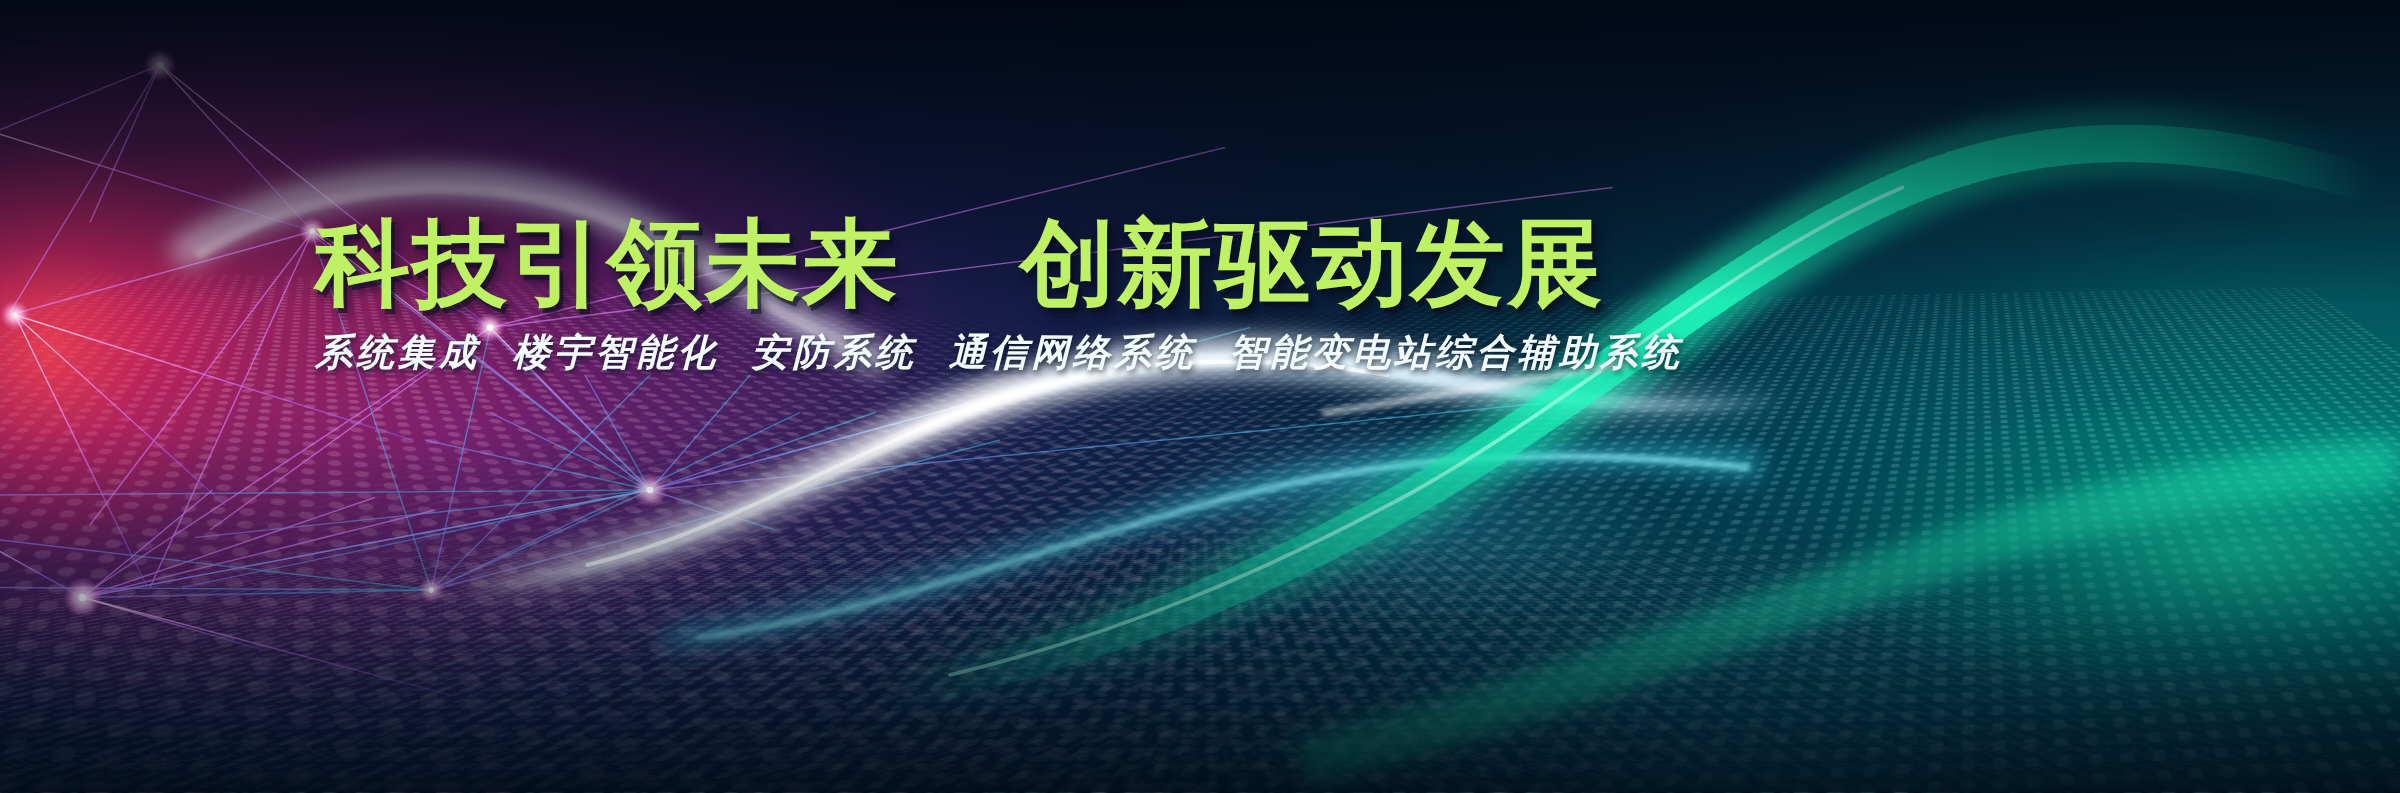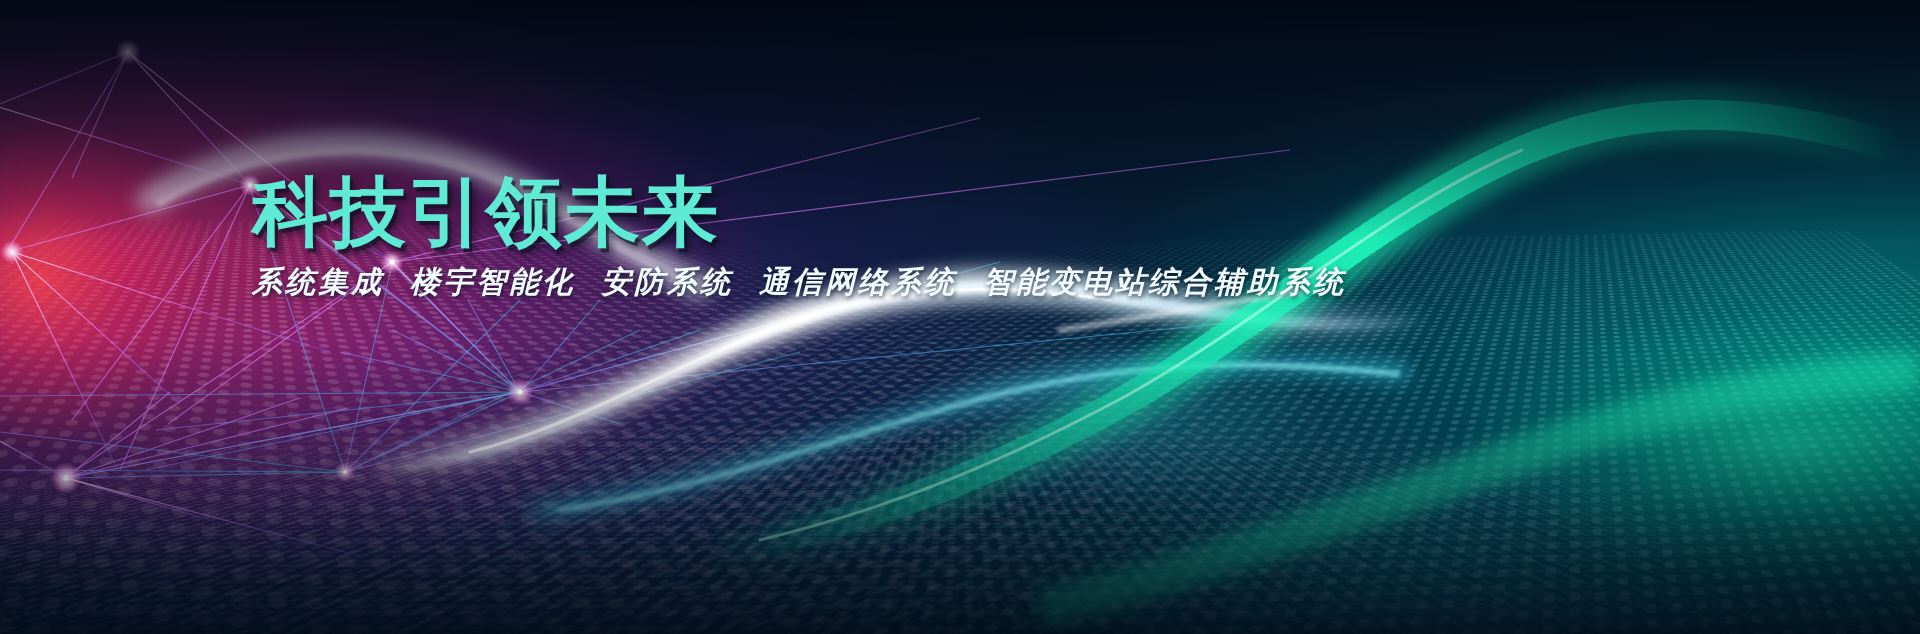--- a/index.html
+++ b/index.html
@@ -86,21 +86,21 @@
 
   
   #textblock{
     position:absolute;
     left:252px; top:174px;
     width:1400px;
   }
   #headline{
     display:flex;
     align-items:baseline;
-    color:#5eead4;
+    color:#bef264;
     font-size:76px;
     font-weight:bold;
     line-height:1;
     letter-spacing:2px;
     white-space:nowrap;
     text-shadow:
       3px 4px 0 rgba(10,14,30,.55),
       5px 6px 9px rgba(0,10,25,.55);
   }
   #headline .gap{display:inline-block;width:96px;}
@@ -292,17 +292,18 @@
     <rect x="0" y="0" width="1920" height="634" fill="none"></rect>
   </svg>
 
   <div class="layer" id="topdark"></div>
   <div class="layer" id="botdark"></div>
 
   <div id="textblock">
     <div id="headline">
       <span>科技引领未来</span>
       <span class="gap"></span>
+      <span>创新驱动发展</span>
     </div>
     <div id="subline"><span>系统集成</span><span>楼宇智能化</span><span>安防系统</span><span>通信网络系统</span><span>智能变电站综合辅助系统</span></div>
   </div>
 
 </div>
 
 </body></html>

